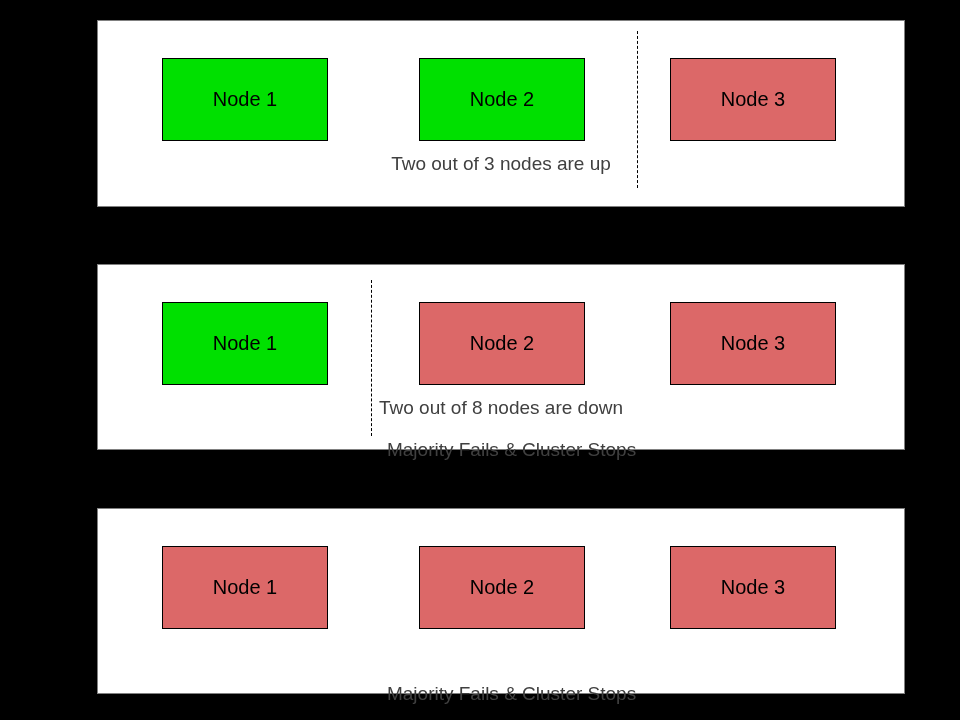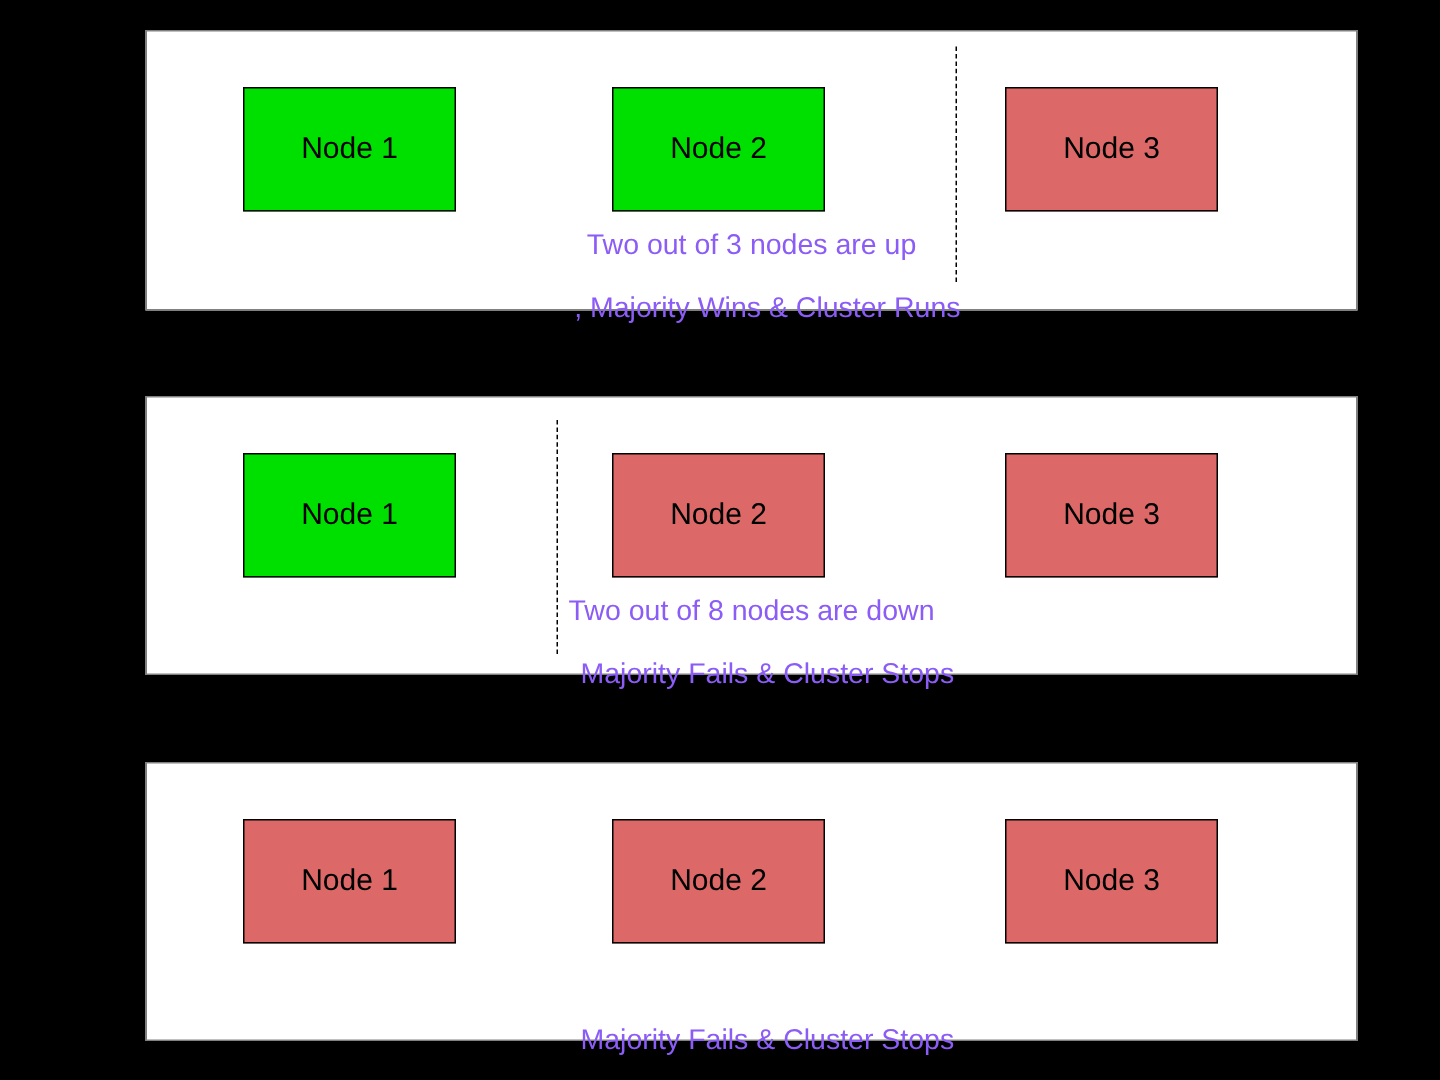--- a/index.html
+++ b/index.html
@@ -20,72 +20,71 @@
     background: var(--panel, #fff);
     border: 1px solid var(--panel_border, #808080);
   }
   .panel-1 { top: 20px; }
   .panel-2 { top: 264px; height: 186px; }
   .panel-3 { top: 508px; height: 186px; }
 
   .node {
     position: absolute;
     top: 37px;
-    width: 142px;
+    width: 166px;
     height: 83px;
     box-sizing: border-box;
     border: 1px solid var(--node_border, #000);
     display: flex;
     align-items: center;
     justify-content: center;
     font-size: 20px;
     color: #000;
   }
   .pos-1 { left: 64px; }
-  .pos-2 { left: 310px; }
+  .pos-2 { left: 321px; }
   .pos-3 { left: 572px; }
   .node[data-status="up"]   { background: var(--up, #00e000); }
   .node[data-status="down"] { background: var(--down, #dc6868); text-align: right; }
 
   .divider {
     position: absolute;
     width: 0;
     border-left: 1px dashed #000;
   }
   .divider-p1 { left: 539px; top: 10px; height: 157px; }
   .divider-p2 { left: 273px; top: 15px; height: 156px; }
 
   .caption {
     position: absolute;
     left: 0;
     right: 0;
     top: 132px;
     text-align: center;
     font-size: 19px;
     line-height: 21px;
-    color: #8b5cf6;
+    color: #404040;
     white-space: pre;
   }
 </style>
 </head>
 <body>
 
 <section class="panel panel-1">
   <div class="node pos-1" data-status="up">
     <span>Node 1</span>
   </div>
   <div class="node pos-2" data-status="up">
     <span>Node 2</span>
   </div>
   <div class="divider divider-p1"></div>
   <div class="node pos-3" data-status="down">
     <span>Node 3</span>
   </div>
   <div class="caption"><span>Two out of 3 nodes are up</span><br>
-    <span>, Majority Wins &amp; Cluster Runs</span>
   </div>
 </section>
 
 <section class="panel panel-2">
   <div class="node pos-1" data-status="up">
     <span>Node 1</span>
   </div>
   <div class="divider divider-p2"></div>
   <div class="node pos-2" data-status="down">
     <span>Node 2</span>

